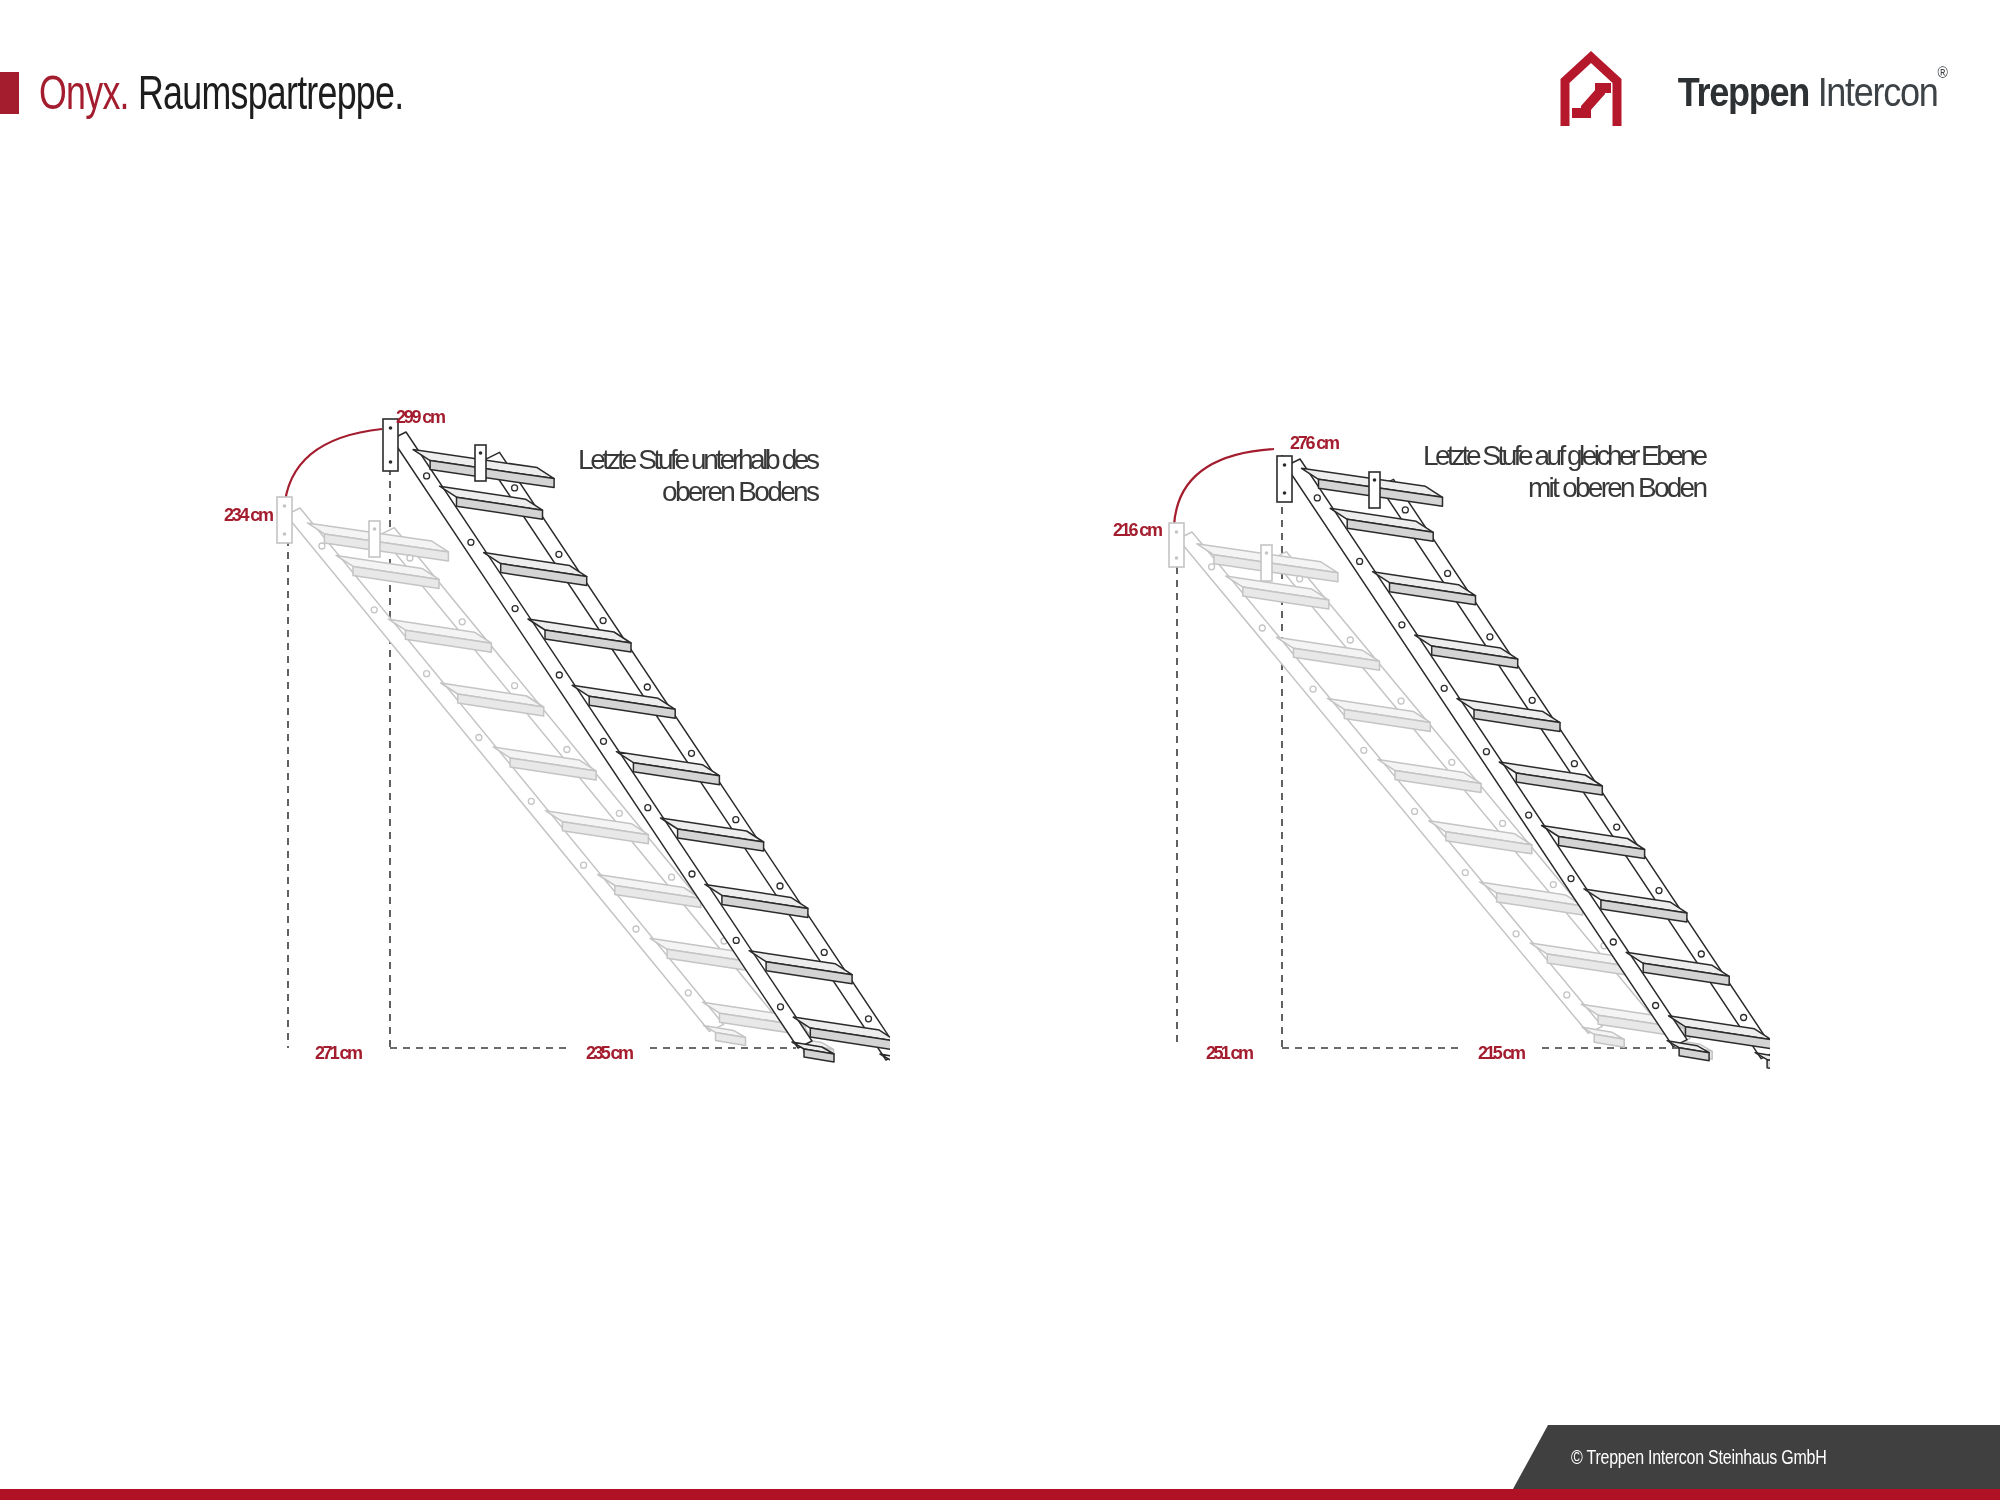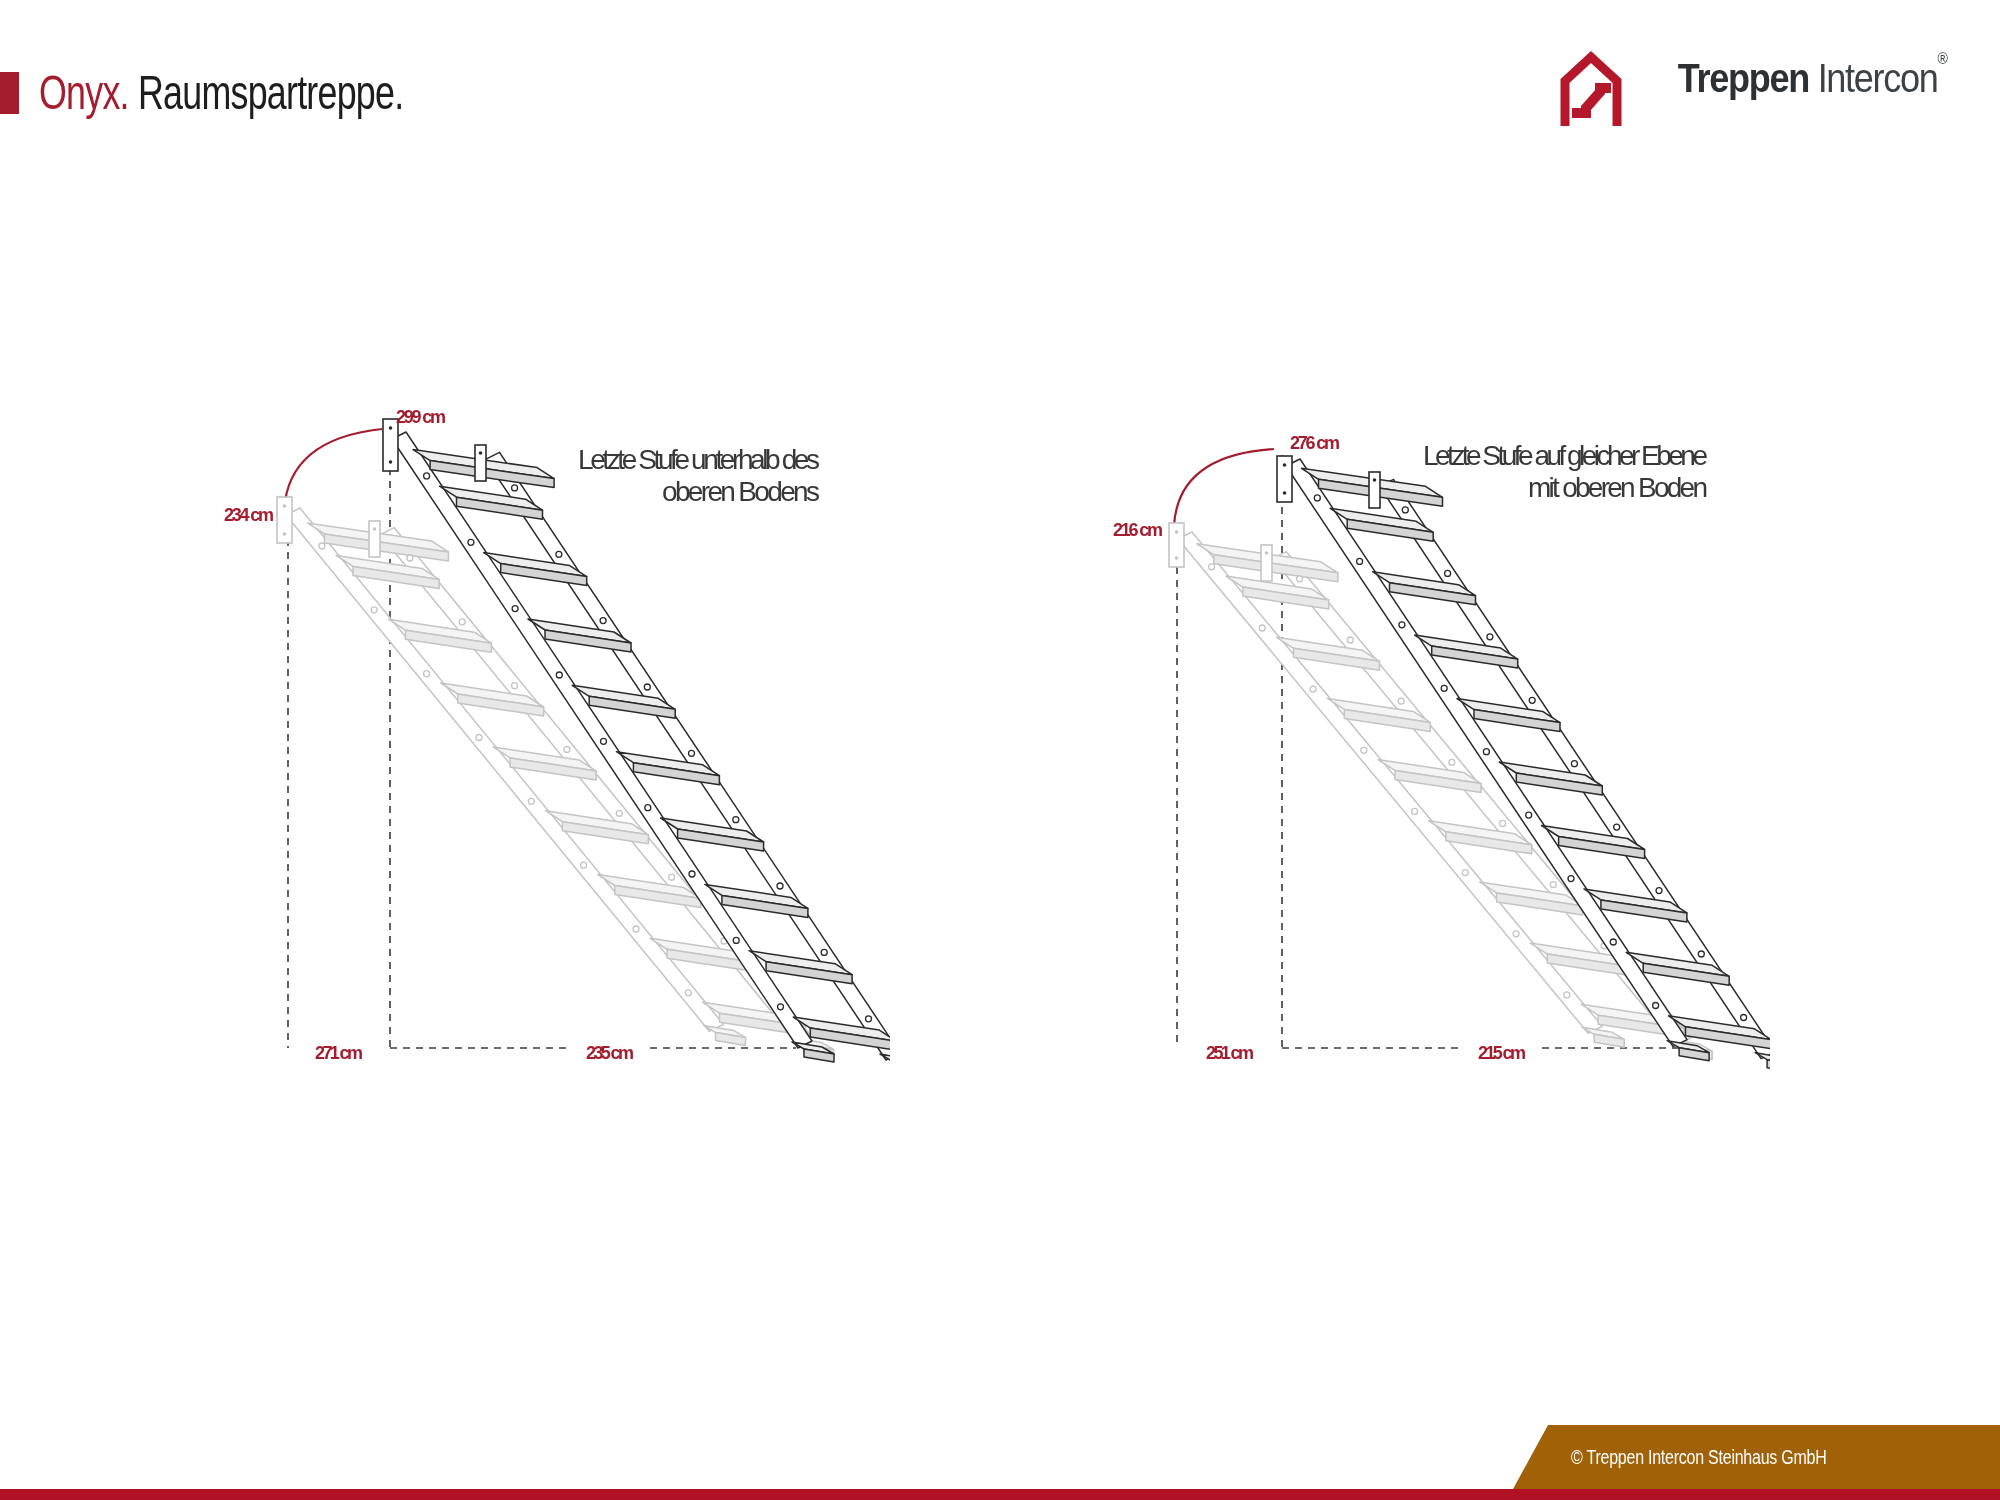--- a/index.html
+++ b/index.html
@@ -7,40 +7,40 @@
        font-family:"Liberation Sans",sans-serif;}
 
   
   .title-block{position:absolute;left:0;top:70px;height:44px;display:flex;align-items:flex-end;}
   .title-square{width:19px;height:42px;background:#a41d2f;flex:0 0 auto;}
   .title-text{margin-left:20px;font-size:49px;line-height:44px;white-space:nowrap;
               letter-spacing:-1px;transform:scaleX(.73);transform-origin:0 50%;}
   .title-accent{color:#a41d2f;}
   .title-rest{color:#1d1d1d;}
 
-  .logo-block{position:absolute;top:50px;right:52px;display:flex;align-items:flex-start;gap:18px;}
+  .logo-block{position:absolute;top:50px;right:52px;display:flex;align-items:center;gap:18px;}
   .logo-text{font-size:41px;letter-spacing:-1.5px;color:#2d3134;white-space:nowrap;
              transform:scaleX(.88);transform-origin:100% 50%;}
   .logo-bold{font-weight:700;}
   .logo-light{font-weight:400;color:#3d4246;}
   .logo-reg{font-size:16px;vertical-align:28px;color:#3d4246;letter-spacing:0;}
 
   
   .panel{position:absolute;width:680px;height:690px;}
   #diagram-a{left:210px;top:393px;}
   #diagram-b{left:1090px;top:393px;}
   svg text{font-family:"Liberation Sans",sans-serif;}
   .dim{fill:#a41d2f;font-size:18px;font-weight:700;}
   .cap{fill:#383838;font-size:28px;font-weight:400;}
   .dash{stroke:#3a3a3a;stroke-width:1.6;stroke-dasharray:7 6;fill:none;}
   .arc{stroke:#a41d2f;stroke-width:2.2;fill:none;}
 
   
   .footer-strip{position:absolute;left:0;bottom:0;width:2000px;height:11px;background:#b01124;}
-  .footer-banner{position:absolute;right:0;bottom:11px;width:487px;height:64px;background:#a16207;
+  .footer-banner{position:absolute;right:0;bottom:11px;width:487px;height:64px;background:#404040;
                  clip-path:polygon(35px 0,100% 0,100% 100%,0 100%);}
   .footer-text{position:absolute;left:58px;top:0;line-height:64px;color:#ffffff;font-size:20px;
                letter-spacing:-.3px;white-space:nowrap;transform:scaleX(.8);transform-origin:0 50%;}
 </style>
 </head>
 <body>
 
 <div class="title-block">
   <div class="title-square"></div>
   <div class="title-text"><span class="title-accent">Onyx.</span><span class="title-rest"> Raumspartreppe.</span></div>

